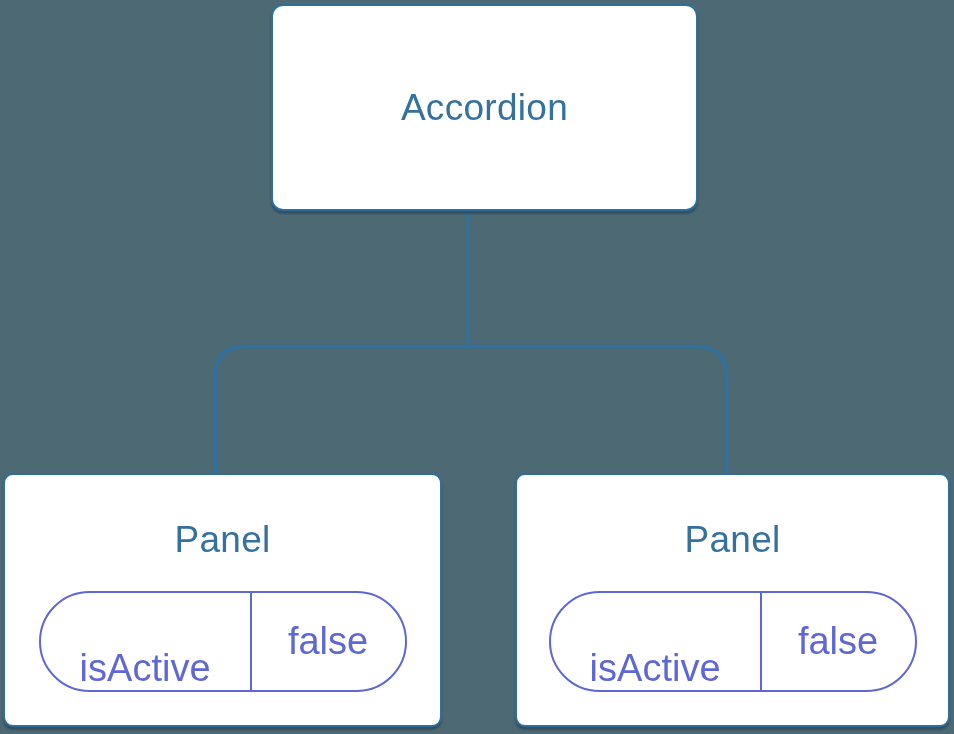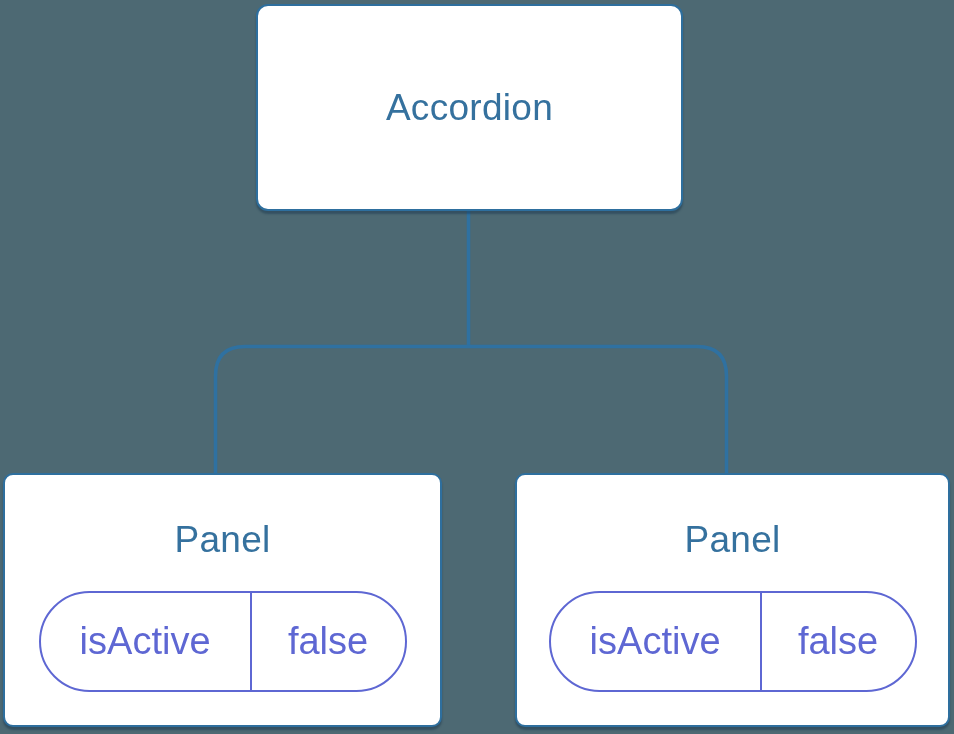--- a/index.html
+++ b/index.html
@@ -18,21 +18,21 @@
     width:954px; height:734px;
     display:block;
   }
   .node {
     position:absolute;
     background:#ffffff;
     border:2.5px solid #2e6f9e;
     box-shadow:0 3px 2px rgba(22,52,76,0.45);
   }
   .root-node {
-    left:256px; top:4px;
+    left:271px; top:4px;
     width:427px; height:207px;
     border-radius:12px;
     display:flex; align-items:center; justify-content:center;
   }
   .panel-node {
     top:473px; height:254px;
     border-radius:10px;
     border-width:2px;
   }
   .panel-node.left  { left:3px;   width:439px; }
@@ -60,20 +60,21 @@
     font-size:38px;
     font-weight:400;
   }
   .pill-cell {
     display:flex; align-items:center; justify-content:center;
     white-space:nowrap;
   }
   .pill-key {
     width:58%;
     border-right:2px solid #5e67d3;
+    align-items:flex-end;
   }
   .pill-value { flex:1;justify-content:center; }
 </style>
 </head>
 <body>
 
 <div class="canvas">
 
   <svg class="connector-svg" viewBox="0 0 954 734" xmlns="http://www.w3.org/2000/svg">
     <line x1="468.5" y1="208" x2="468.5" y2="347" stroke="#2f71a1" stroke-width="3.5"></line>

